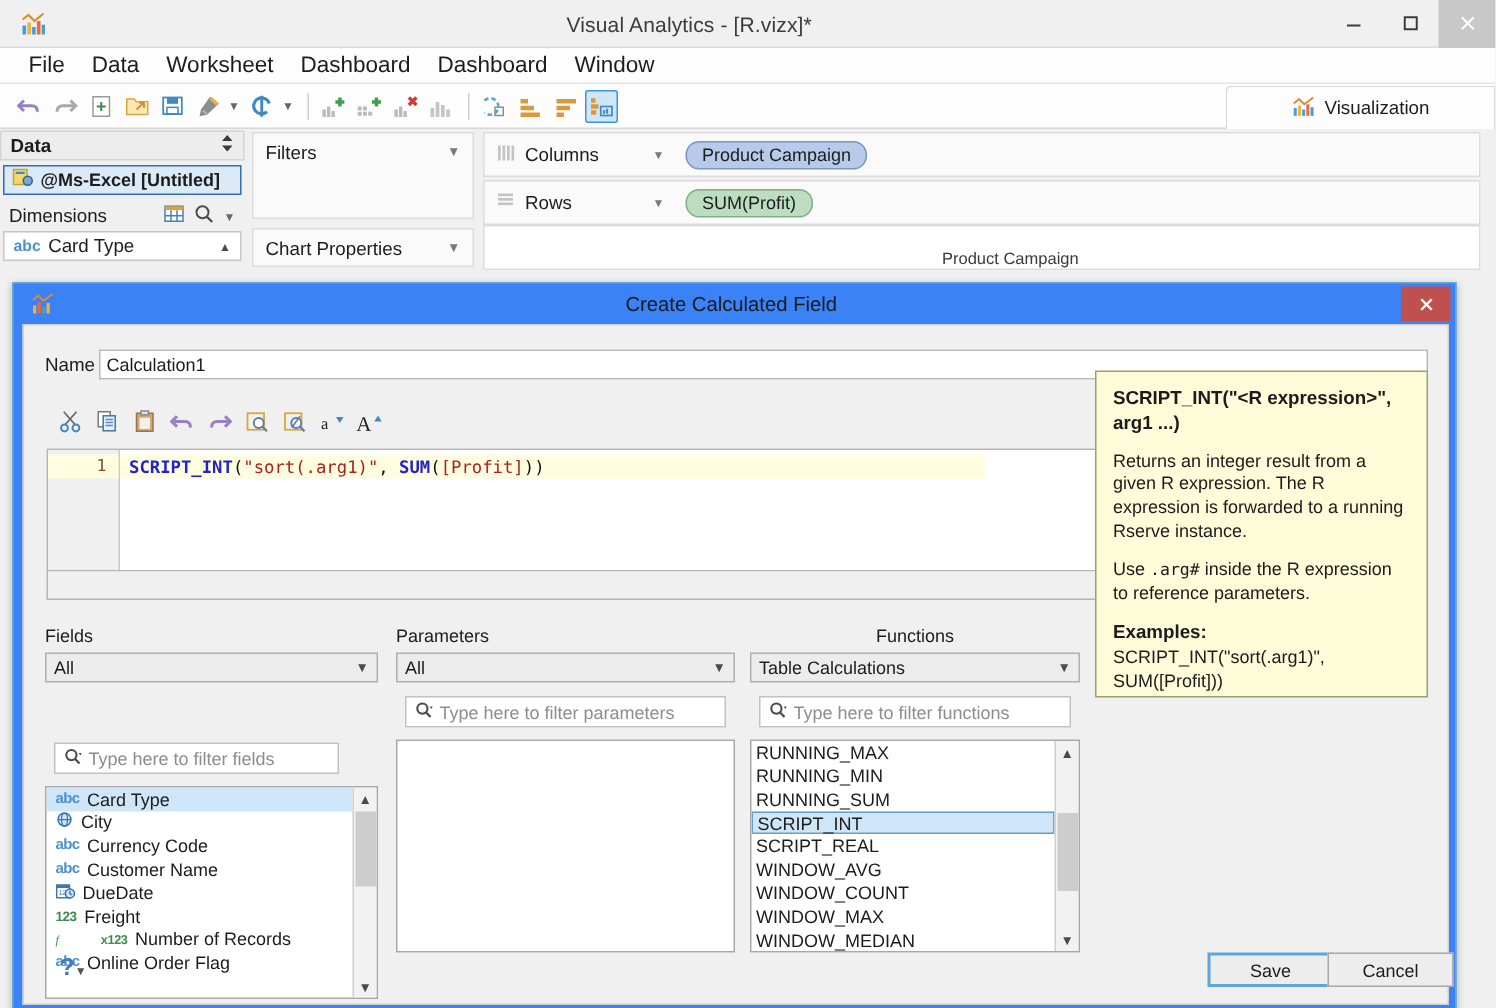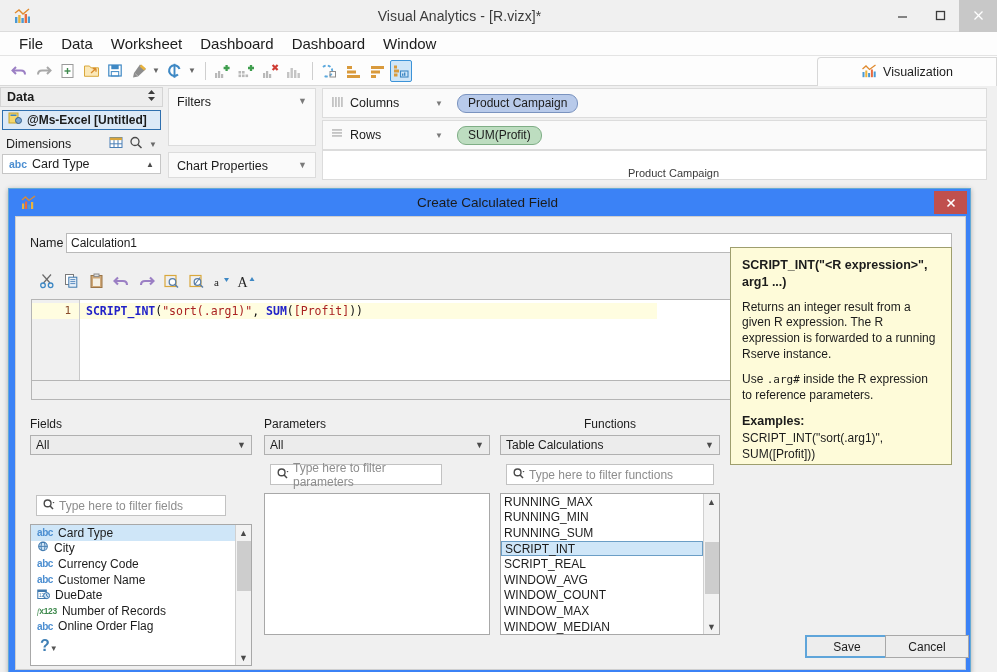--- a/index.html
+++ b/index.html
@@ -673,23 +673,27 @@
                     <rect x="0.8" y="2" width="8.5" height="8.5" fill="#fff" stroke="#3e78ae" stroke-width="1"></rect>
                     <rect x="0.8" y="2" width="8.5" height="2" fill="#3e78ae"></rect>
                     <text x="2" y="8.6" font-family="Liberation Sans, sans-serif" font-size="4.6" fill="#3e78ae">12</text>
                     <circle cx="9.6" cy="7.6" r="3" fill="#cfe4f5" stroke="#2f6fae" stroke-width="1"></circle>
                     <path d="M9.6 5.8 v2 l1.4 .9" stroke="#2f6fae" stroke-width=".9" fill="none"></path>
                   </svg>
               </span>
               <span>DueDate</span>
             </div>
             <div class="lb-item">
+              <span class="icon-123">123</span>
+              <span>Freight</span>
+            </div>
+            <div class="lb-item">
               <span style="display:inline-flex;align-items:baseline;">
                 <span style="color:#3f8a4e;font-family:'Liberation Serif',serif;font-style:italic;font-size:8px;">f</span>
-                  <span style="color:#3f8a4e;font-size:8.5px;font-weight:bold;letter-spacing:-.3px;">x123</span>
+                  <span style="color:#3f8a4e;font-size:8.5px;font-weight:bold;letter-spacing:-.3px;margin-left:28px;">x123</span>
               </span>
               <span>Number of Records</span>
             </div>
             <div class="lb-item">
               <span class="icon-abc">abc</span>
               <span>Online Order Flag</span>
             </div>
           </div>
           <div class="vscroll">
             <div class="vs-arrow">▲</div>
@@ -699,21 +703,21 @@
         </div>
       </div>
 
       <div class="col" style="left:248px; width:226px;">
         <div class="col-h">Parameters</div>
         <div class="combo">
           <span>All</span>
           <span class="sp"></span>
           <span class="cv">▼</span>
         </div>
-        <div class="filterbox" style="margin-left:6px;width:172px;">
+        <div class="filterbox" style="margin-left:6px;width:214px;">
           <span>
             <svg width="12" height="11" viewBox="0 0 12 11">
                 <circle cx="4.6" cy="4.4" r="3.4" fill="none" stroke="#4a4a4a" stroke-width="1.4"></circle>
                 <line x1="7.1" y1="7" x2="10" y2="10" stroke="#4a4a4a" stroke-width="1.5"></line>
                 <path d="M9.5 3 L11.5 3 L10.5 4.6 z" fill="#4a4a4a"></path>
               </svg>
           </span>
           <span>Type here to filter parameters</span>
         </div>
         <div class="listbox" style="height:142px;">

